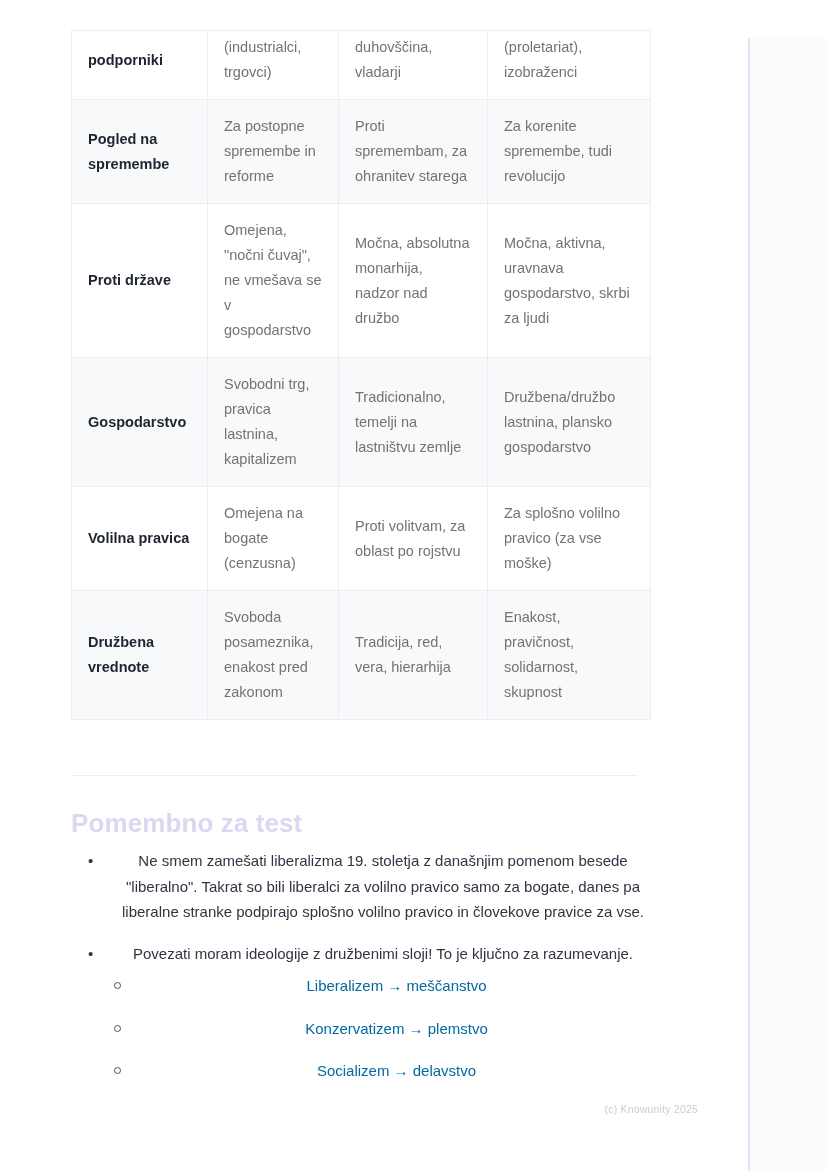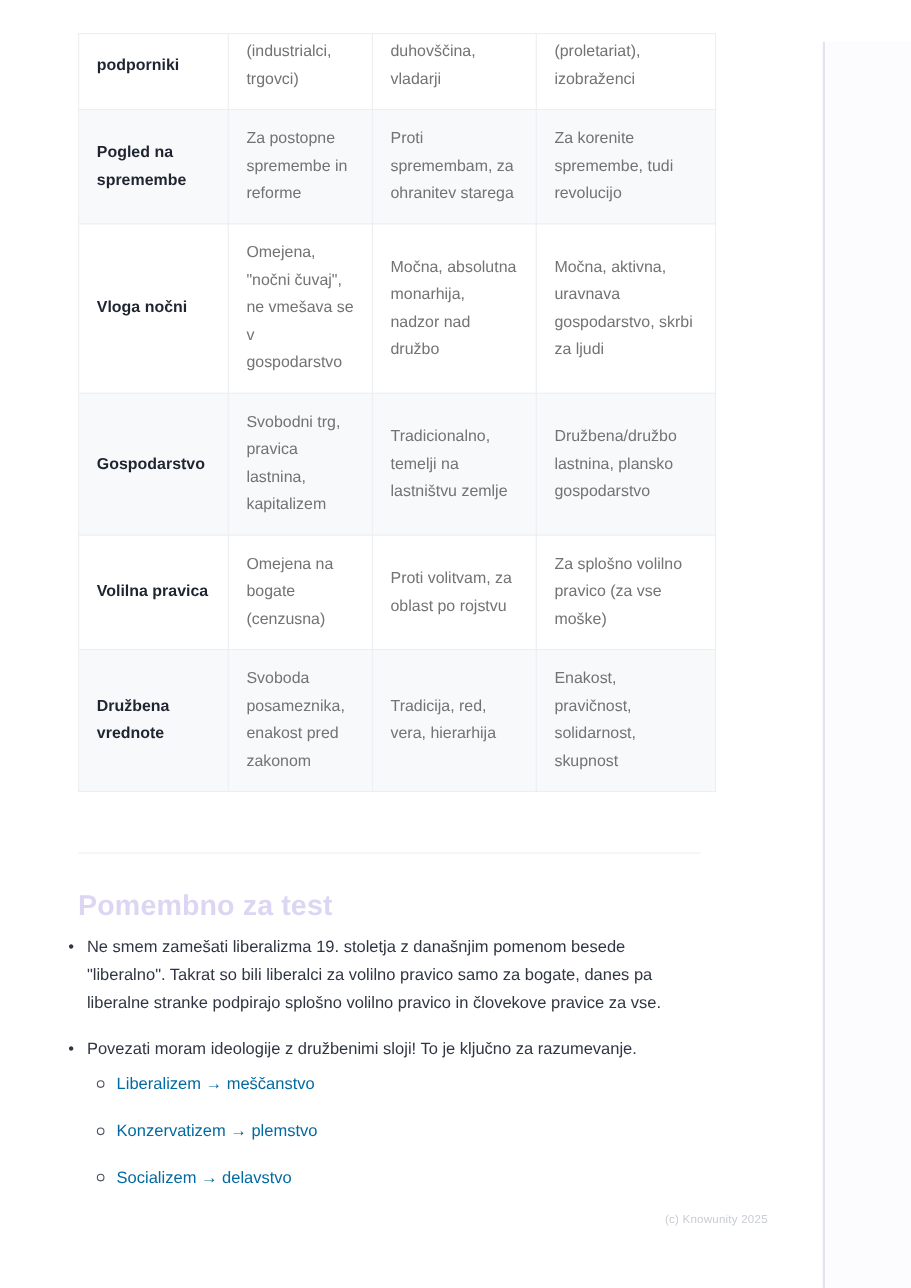--- a/index.html
+++ b/index.html
@@ -100,23 +100,24 @@
     top: 808px;
     font-size: 26px;
     font-weight: bold;
     letter-spacing: 0.1px;
     color: #ddd6f3;
     margin: 0;
   }
 
   .notes {
     position: absolute;
-    left: 55px;
+    left: 81px;
     top: 848px;
     width: 580px;
+    text-align: center;
   }
   ul.lvl1 {
     margin: 0;
     padding: 0 0 0 24px;
     list-style: none;
   }
   ul.lvl1 > li {
     position: relative;
     font-size: 15px;
     line-height: 25.5px;
@@ -191,21 +192,21 @@
         </tr>
 
         <tr class="alt">
           <td class="rowhead">Pogled na spremembe</td>
           <td>Za postopne spremembe in reforme</td>
           <td>Proti spremembam, za ohranitev starega</td>
           <td>Za korenite spremembe, tudi revolucijo</td>
         </tr>
 
         <tr>
-          <td class="rowhead">Vloga nočni</td>
+          <td class="rowhead">Proti države</td>
           <td>Omejena, "nočni čuvaj", ne vmešava se v gospodarstvo</td>
           <td>Močna, absolutna monarhija, nadzor nad družbo</td>
           <td>Močna, aktivna, uravnava gospodarstvo, skrbi za ljudi</td>
         </tr>
 
         <tr class="alt">
           <td class="rowhead">Gospodarstvo</td>
           <td>Svobodni trg, pravica lastnina, kapitalizem</td>
           <td>Tradicionalno, temelji na lastništvu zemlje</td>
           <td>Družbena/družbo lastnina, plansko gospodarstvo</td>

